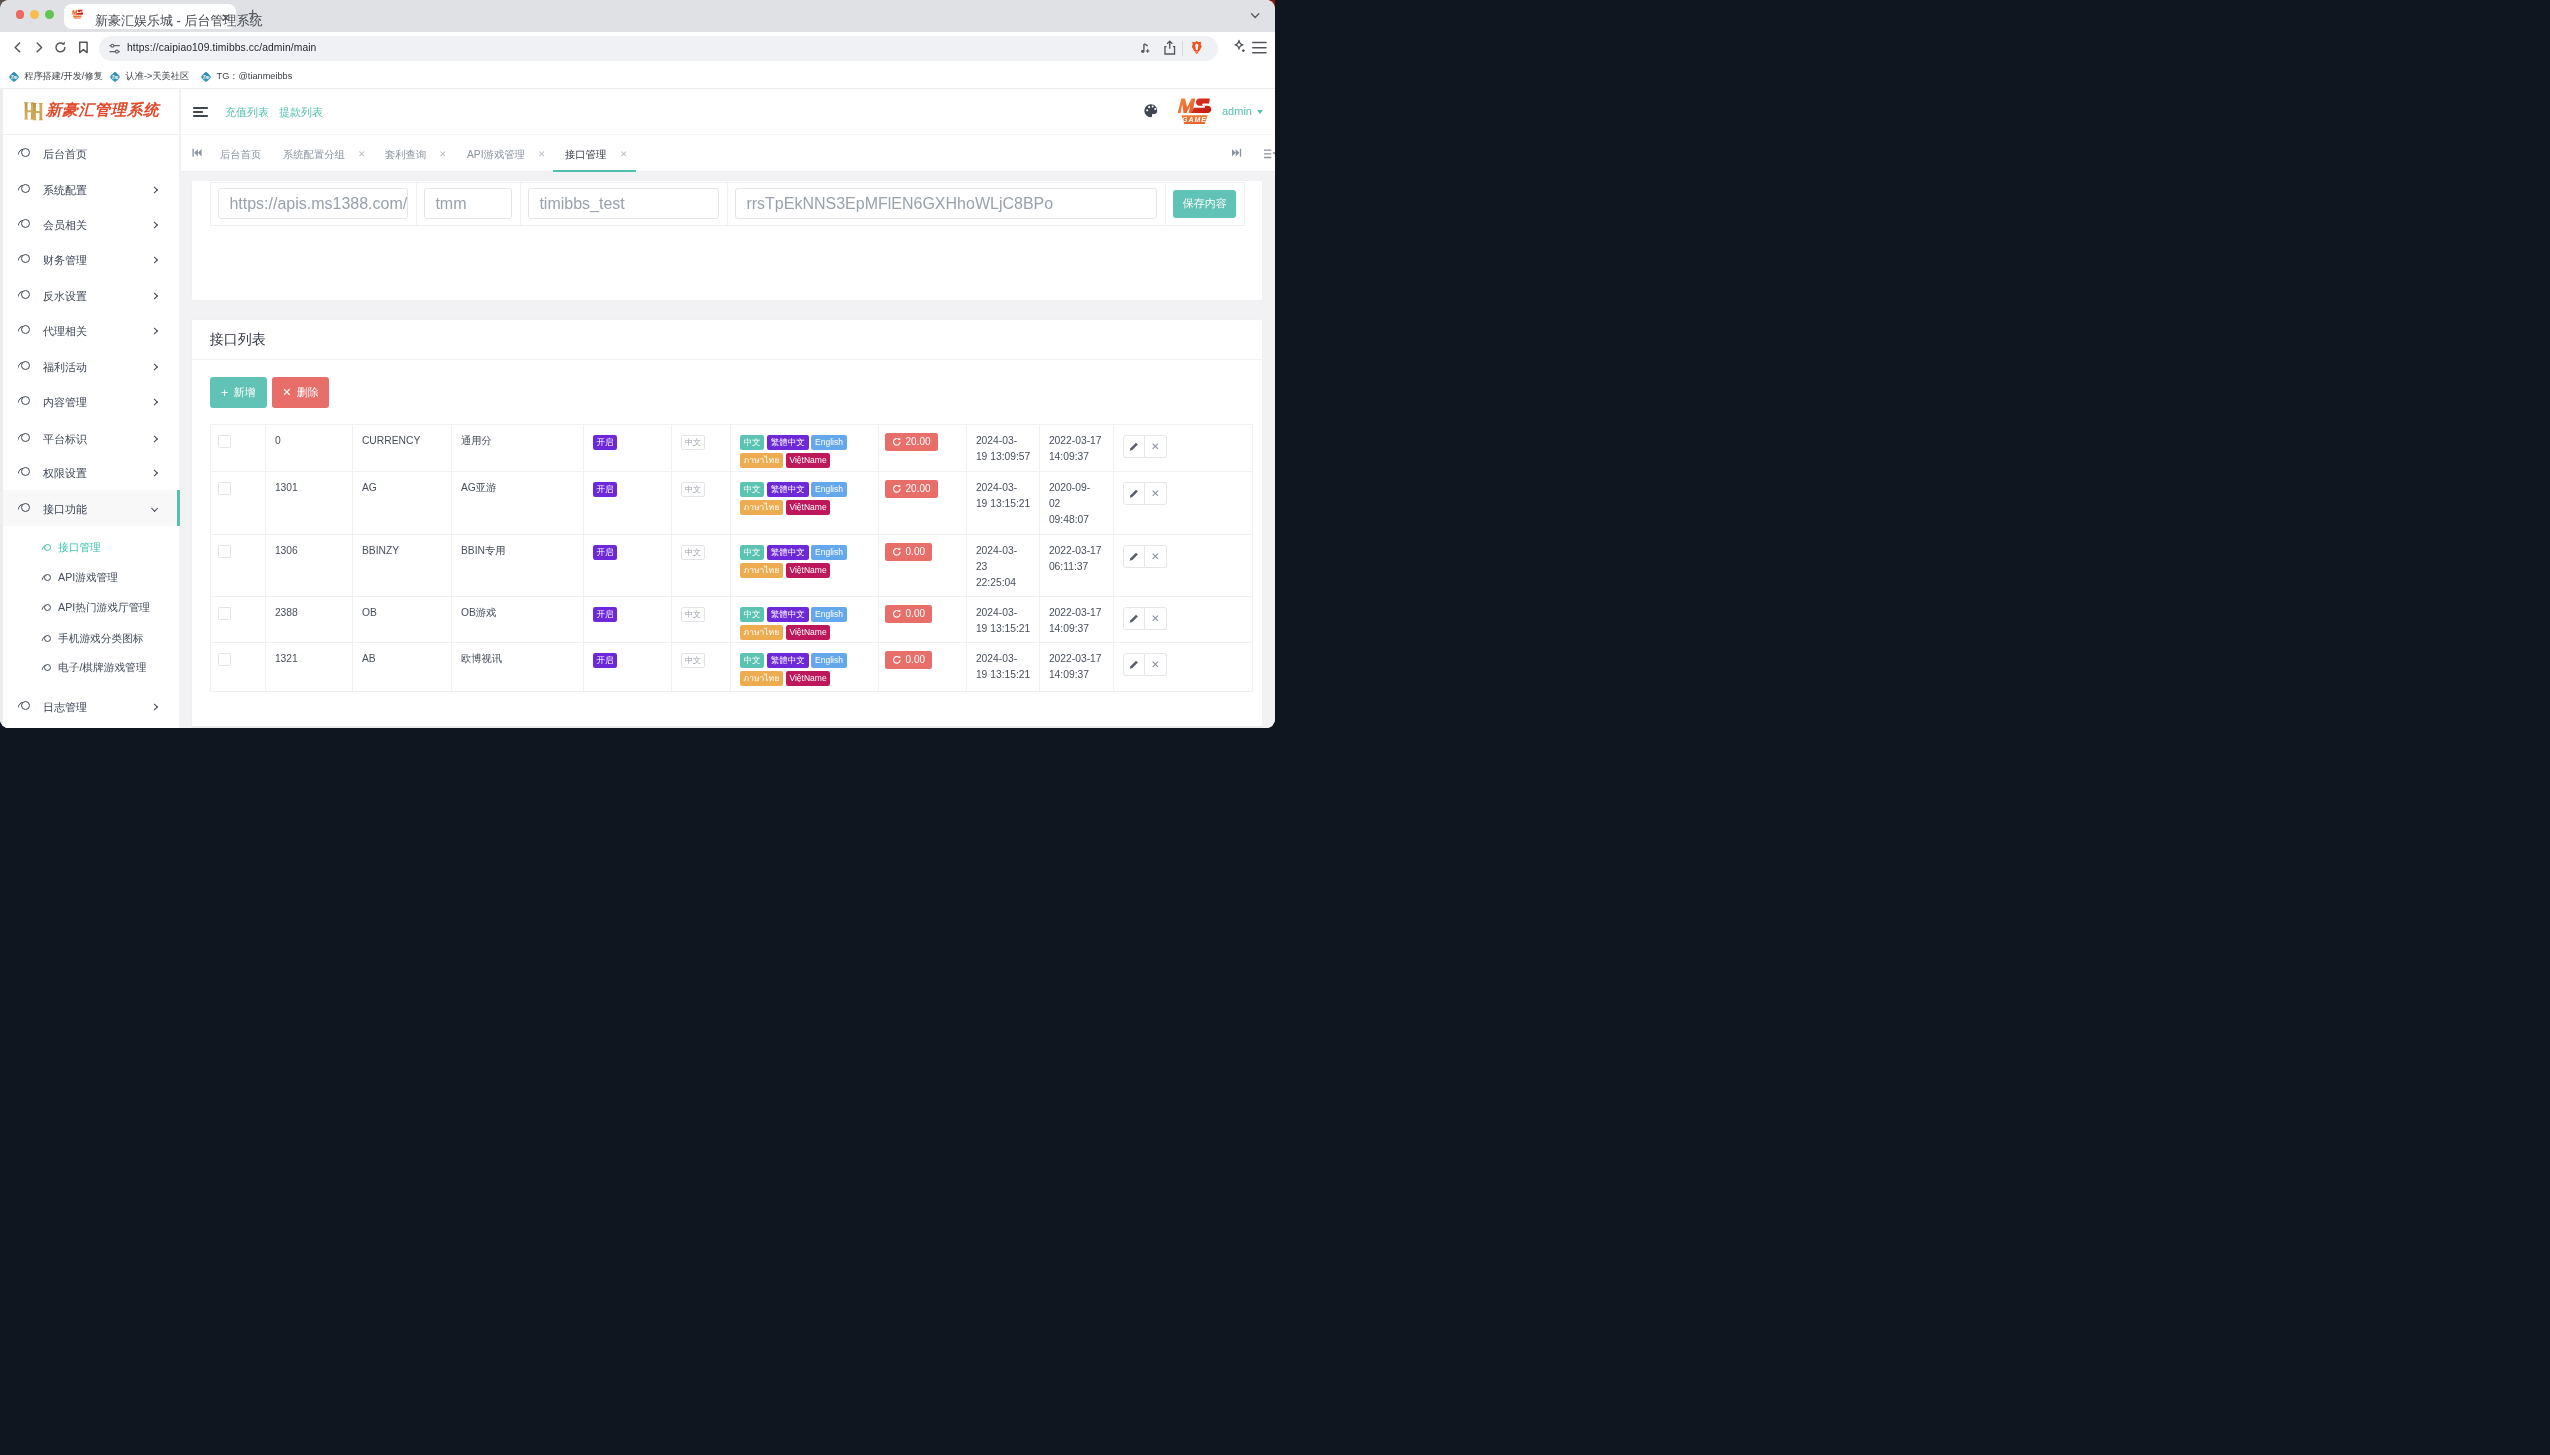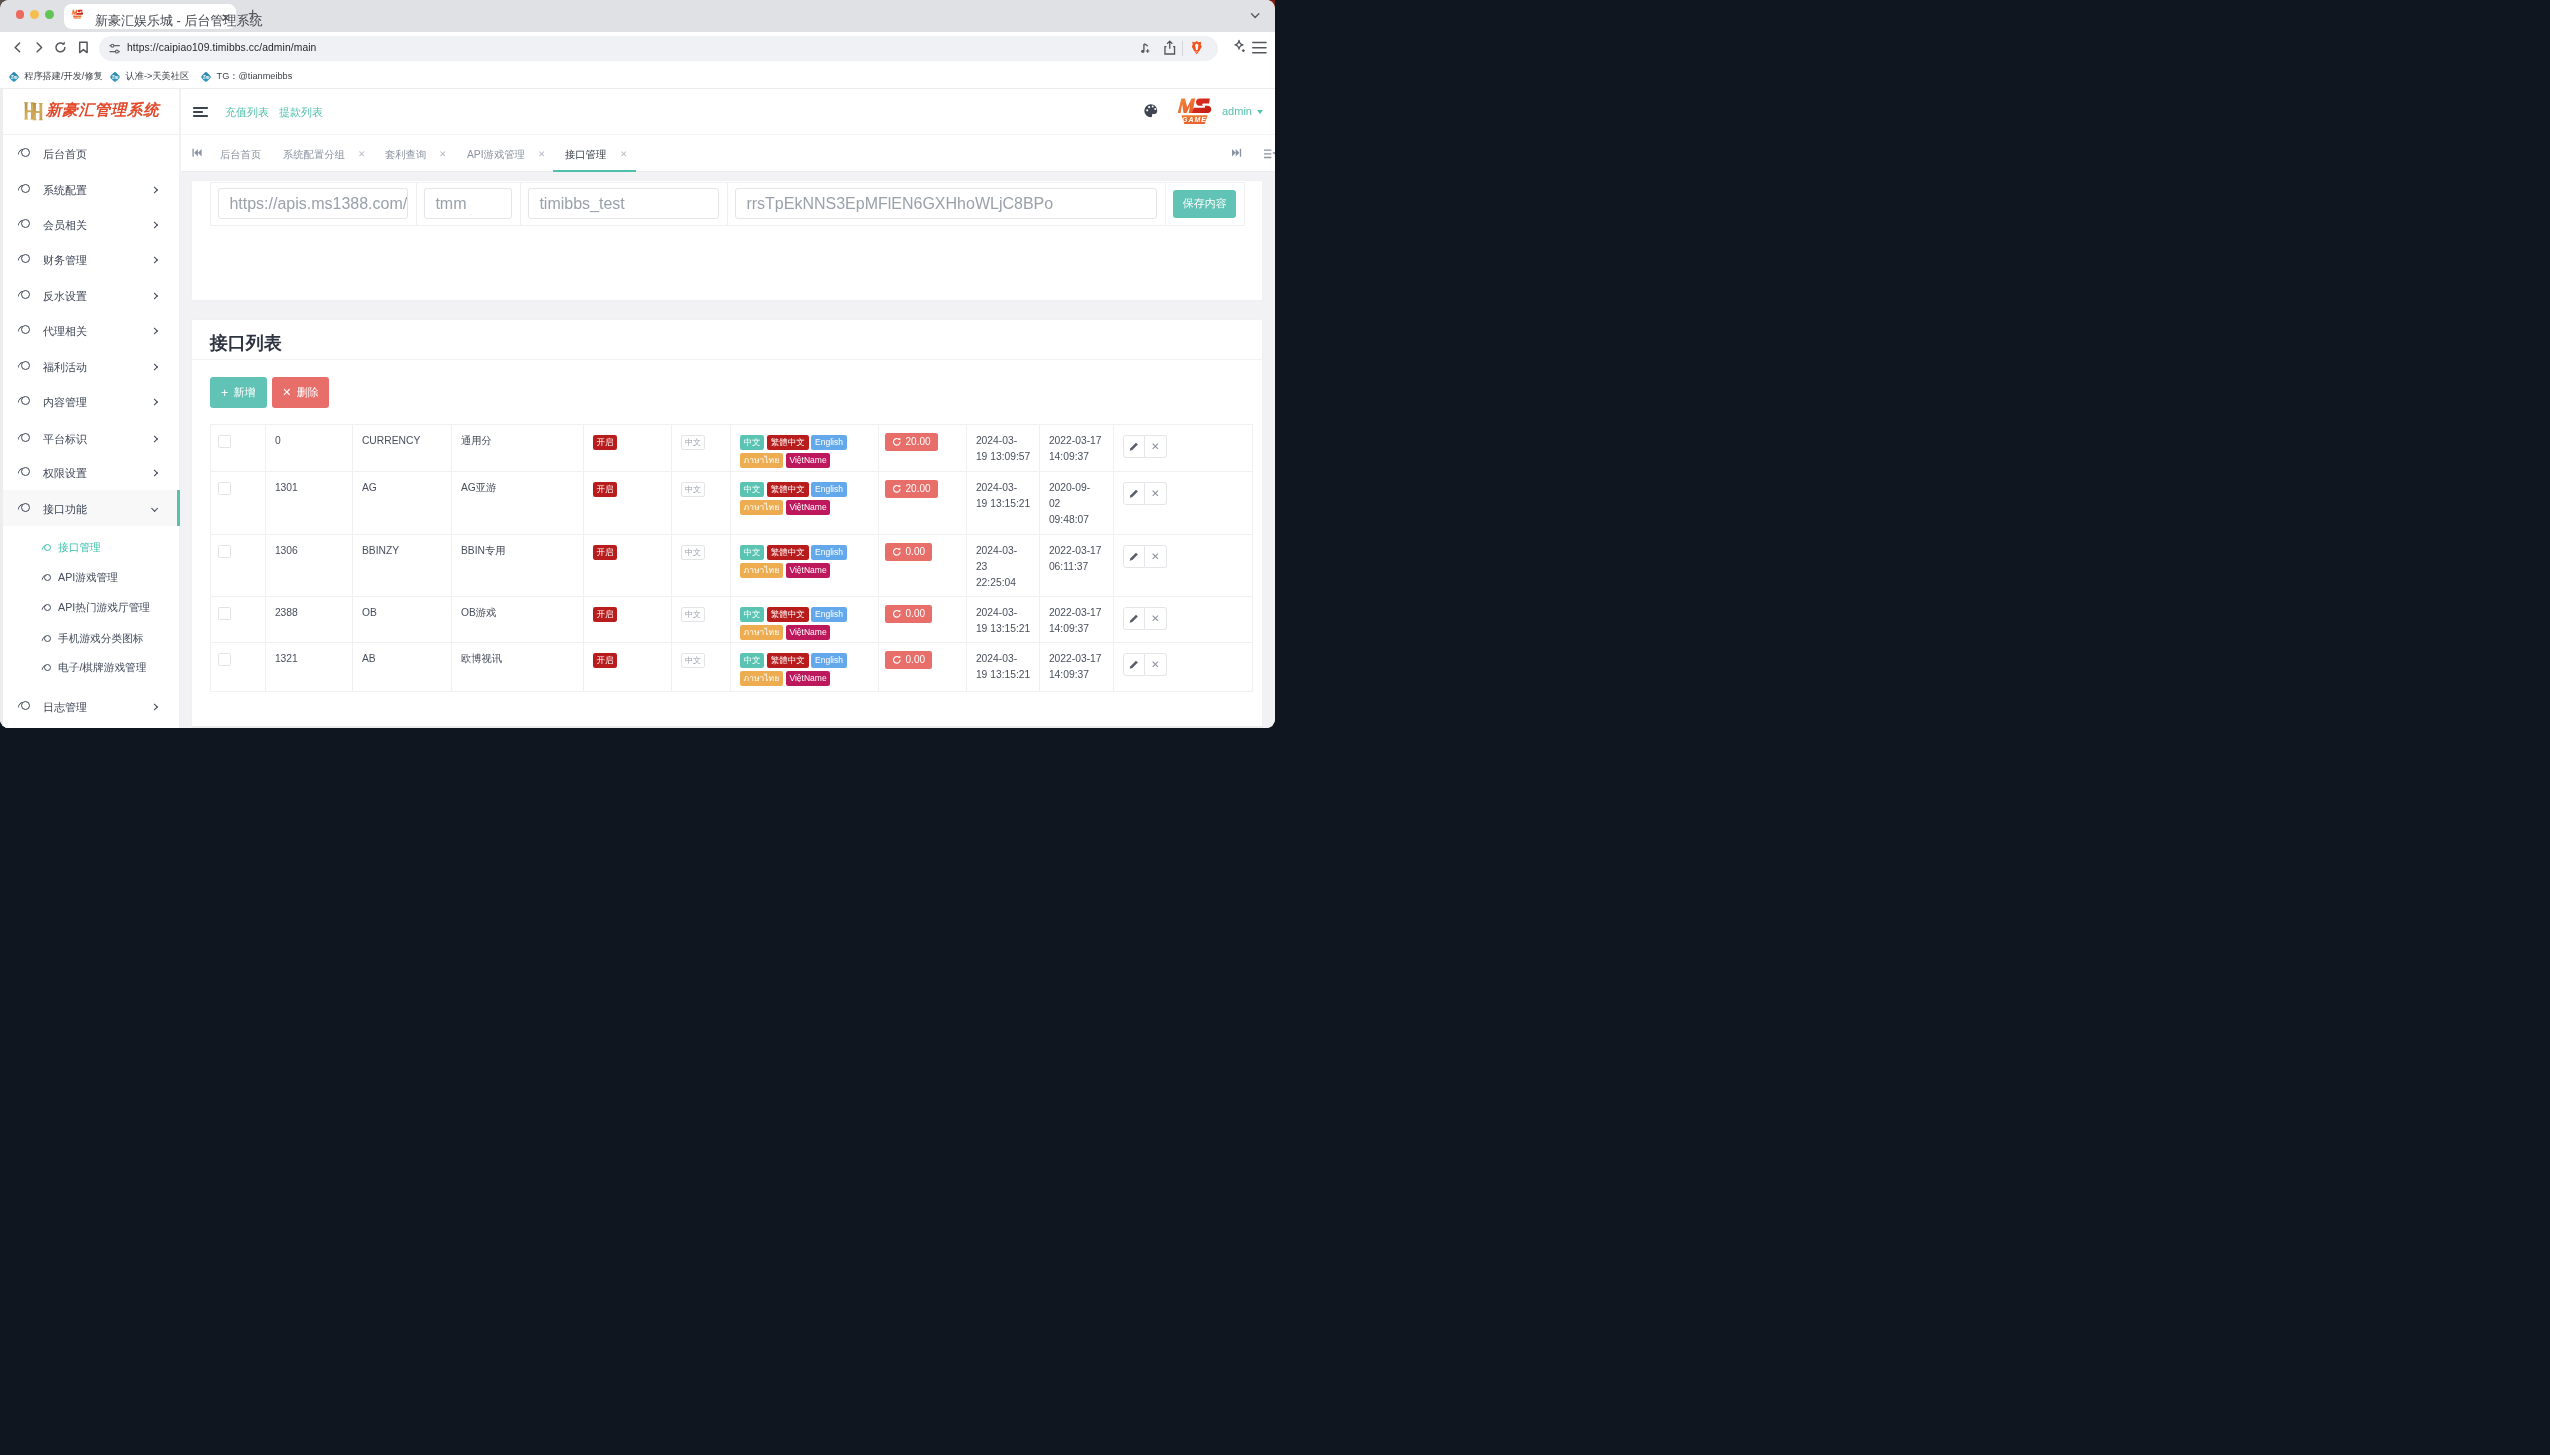--- a/index.html
+++ b/index.html
@@ -70,33 +70,33 @@
 #card1{top:91px;height:121px;}
 #card2{top:230px;height:409px;}
 
 #t1{position:absolute;left:17.7px;top:0.7px;width:1034px;border-collapse:collapse;table-layout:fixed;}
 #t1 th{border:0.7px solid #f0f0f2;height:32px;font-size:11px;font-weight:400;color:#333;text-align:center;}
 #t1 td{border:0.7px solid #f0f0f2;height:43px;padding:0 7.4px;}
 .inp{width:100%;height:31px;border:0.7px solid #e3e5e8;border-radius:3px;display:flex;align-items:center;padding-left:10.3px;font-size:16px;color:#99a1ab;background:#fff;white-space:nowrap;overflow:hidden;}
 #savebtn{width:63px;height:28px;background:#61c3b5;border-radius:3px;color:#fff;font-size:11px;display:flex;align-items:center;justify-content:center;margin:0 auto;}
 
 #c2hd{position:absolute;left:0;top:0;width:100%;height:40px;border-bottom:0.7px solid #f2f2f4;}
-#c2title{position:absolute;left:17.7px;top:11px;font-size:18px;font-weight:700;color:#2e3441;}
+#c2title{position:absolute;left:17.7px;top:11px;font-size:14px;font-weight:400;color:#2e3441;}
 .btn{position:absolute;top:57px;height:31px;border-radius:3px;color:#fff;font-size:11px;display:flex;align-items:center;justify-content:center;}
 #addbtn{left:17.7px;width:57px;background:#61c3b5;}
 #delbtn{left:80px;width:57px;background:#e86e6a;}
 
 #t2{position:absolute;left:18px;top:104px;width:1043px;border-collapse:collapse;table-layout:fixed;}
 #t2 th{border:0.7px solid #f0f0f2;height:29.5px;font-size:11px;font-weight:500;color:#333;text-align:left;padding:0 0 0 8.9px;}
 #t2 td{border:0.7px solid #f0f0f2;vertical-align:top;padding:8px 4.4px 0 8.9px;font-size:10.3px;color:#474e5c;line-height:16px;}
 .ckb{width:12.5px;height:12.5px;border:0.7px solid #e3e3e5;border-radius:1.5px;background:#fff;margin-top:2.2px;}
 .ckh{margin-top:0;}
 .tag{display:inline-block;height:15.5px;line-height:15.5px;padding:0 3.7px;border-radius:2.2px;color:#fff;font-size:8.5px;white-space:nowrap;vertical-align:top;margin-top:1.5px;}
 .tgrey{background:#fff;border:0.7px solid #e4e4e6;color:#9aa1ac;line-height:14px;padding:0 3px;font-size:8px;}
-.tgreen{background:#b91c1c;font-family:Liberation Serif, serif;}
+.tgreen{background:#6d28d9;font-family:Liberation Serif, serif;}
 .tteal{background:#5ac3b2;}
 .tblue{background:#64a8ec;}
 .torange{background:#eeac50;}
 .tred{background:#be185d;}
 .tagrow{height:18.4px;}
 .balbtn{display:inline-flex;align-items:center;height:17.7px;padding:0 7.4px;background:#e86e6a;border-radius:2.2px;color:#fff;font-size:10px;margin-top:-0.7px;margin-left:-3px;position:relative;top:0.7px;}
 .balbtn svg{margin-right:3.7px;}
 .opgrp{display:inline-flex;margin-top:2.2px;}
 .opbtn{width:22px;height:23px;border:0.7px solid #e4e6e9;background:#fff;display:flex;align-items:center;justify-content:center;}
 .opbtn:first-child{border-radius:3px 0 0 3px;}

